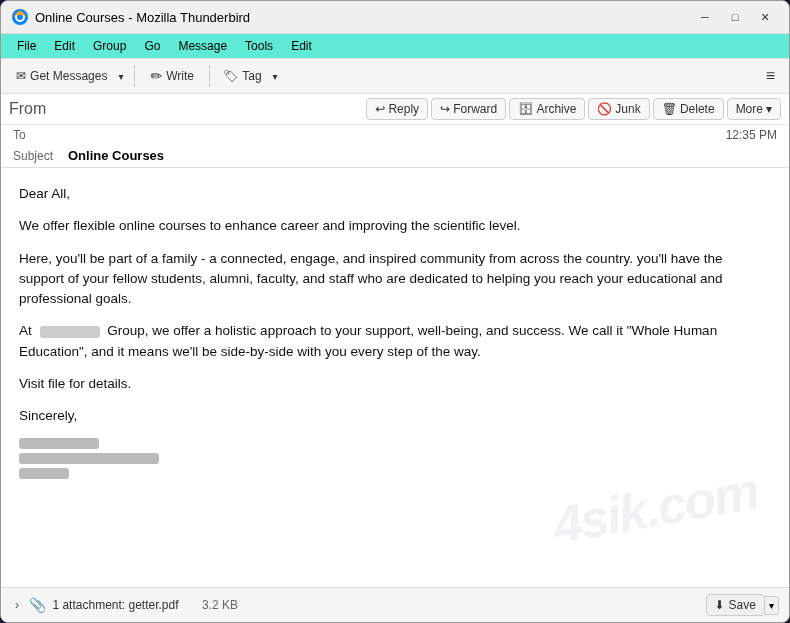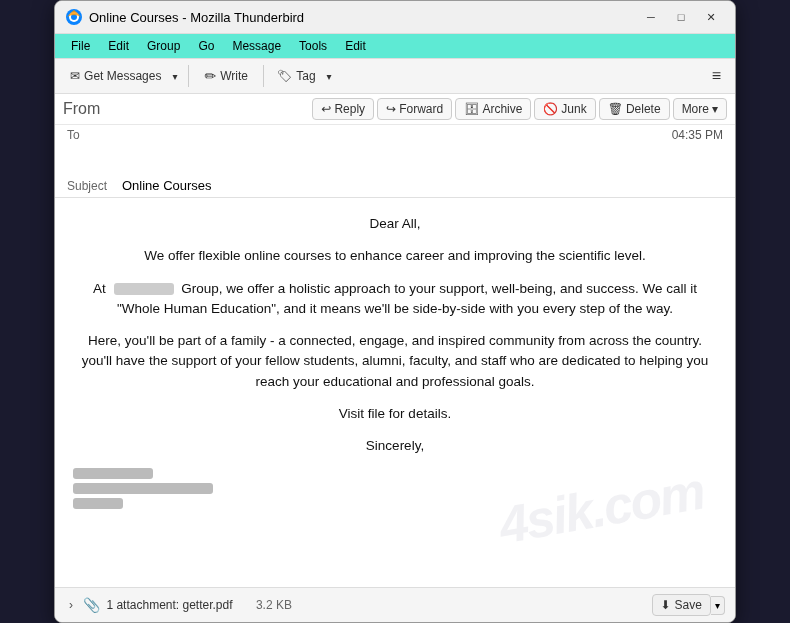--- a/index.html
+++ b/index.html
@@ -6,21 +6,21 @@
     body {
       font-family: -apple-system, 'Segoe UI', Arial, sans-serif;
       font-size: 13px;
       background: #1a1a2e;
       display: flex;
       justify-content: center;
       align-items: center;
       min-height: 100vh;
     }
     .window {
-      width: 682px;
+      width: 790px;
       height: 623px;
       background: #f0f0f0;
       border: 1px solid #999;
       border-radius: 8px;
       overflow: hidden;
       display: flex;
       flex-direction: column;
       box-shadow: 0 4px 20px rgba(0,0,0,0.5);
     }
     
@@ -182,40 +182,38 @@
     .header-label {
       width: 55px;
       color: #666;
       font-size: 12px;
     }
     .header-value {
       color: #222;
       font-size: 12px;
     }
     .subject-value {
-      font-weight: normal;
+      font-weight: bold;
       color: #000;
       font-size: 13px;
-      margin-top: 30px;
     }
 
     
     .email-body {
       flex: 1;
       background: #fff;
       padding: 16px 18px;
       overflow-y: auto;
       color: #111;
       font-size: 13.5px;
       line-height: 1.5;
       position: relative;
     }
     .email-body p {
       margin-bottom: 12px;
-      text-align: center;
     }
     .watermark {
       position: absolute;
       bottom: 40px;
       right: 30px;
       font-size: 52px;
       color: rgba(200,200,210,0.25);
       font-weight: bold;
       letter-spacing: -2px;
       transform: rotate(-10deg);
@@ -391,38 +389,38 @@
         <button class="action-btn">
           <span>More</span>
           <span>▾</span>
         </button>
       </div>
     </div>
 
     <div class="header-row">
       <span class="header-label">To</span>
       <span class="header-value"></span>
-      <span class="time-display" style="margin-left:auto;">04:35 PM</span>
+      <span class="time-display" style="margin-left:auto;">12:35 PM</span>
     </div>
 
     <div class="header-row">
       <span class="header-label">Subject</span>
       <span class="subject-value">Online Courses</span>
     </div>
   </div>
 
   <div class="email-body">
     <p>Dear All,</p>
     <p>We offer flexible online courses to enhance career and improving the scientific level.</p>
+    <p>Here, you'll be part of a family - a connected, engage, and inspired community from across the country. you'll have the support of your fellow students, alumni, faculty, and staff who are dedicated to helping you reach your educational and professional goals.</p>
     <p>
       <span>At</span>
       <span class="blurred-text" style="width:60px; margin: 0 4px;"></span>
       <span>Group, we offer a holistic approach to your support, well-being, and success. We call it "Whole Human Education", and it means we'll be side-by-side with you every step of the way.</span>
     </p>
-    <p>Here, you'll be part of a family - a connected, engage, and inspired community from across the country. you'll have the support of your fellow students, alumni, faculty, and staff who are dedicated to helping you reach your educational and professional goals.</p>
     <p>Visit file for details.</p>
     <p>Sincerely,</p>
     <div class="sender-block">
       <span class="sender-line" style="width:80px;"></span>
       <span class="sender-line" style="width:140px;"></span>
       <span class="sender-line" style="width:50px;"></span>
     </div>
     <div class="watermark">4sik.com</div>
   </div>
 

